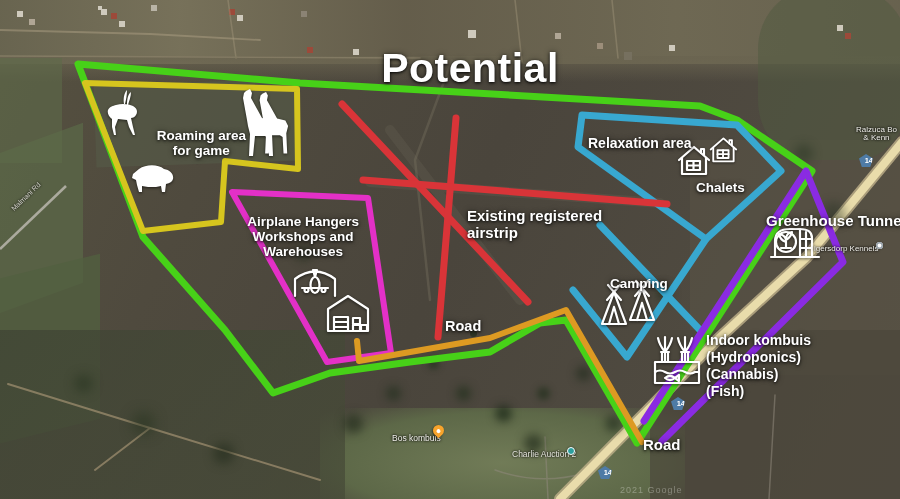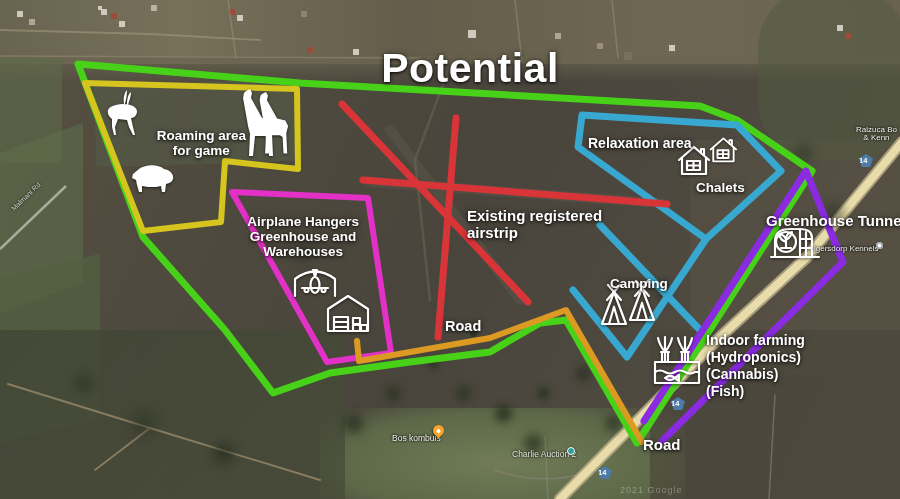--- a/index.html
+++ b/index.html
@@ -57,21 +57,21 @@
   
   .pin-bos{position:absolute;left:433px;top:425px;width:11px;height:11px;background:#f7a42c;
     border-radius:50% 50% 0 50%;transform:rotate(45deg);box-shadow:0 1px 2px rgba(0,0,0,.55);}
   .pin-bos span{position:absolute;left:3.5px;top:3.5px;width:4px;height:4px;background:#fff;border-radius:50%;}
   .pin-charlie{position:absolute;left:567px;top:447px;width:8px;height:8px;border-radius:50%;
     background:#2d9f9e;border:1.5px solid #fff;box-shadow:0 0 2px rgba(0,0,0,.5);}
   .pin-kennels{position:absolute;left:876px;top:242px;width:7px;height:7px;border-radius:50%;
     background:#fff;box-shadow:inset 0 0 0 1.5px #96a0a8,0 0 2px rgba(0,0,0,.4);}
   .shield{position:absolute;width:14px;height:13px;background:#4e7ba6;color:#fff;
     clip-path:polygon(50% 0%,100% 35%,80% 100%,20% 100%,0% 35%);
-    display:flex;align-items:center;justify-content:flex-start;font-size:7.5px;font-weight:700;}
+    display:flex;align-items:center;justify-content:flex-end;font-size:7.5px;font-weight:700;}
   
   .zone{fill:none;stroke-linejoin:round;stroke-linecap:round;}
   .icon{stroke:#fff;stroke-width:2.2;fill:none;stroke-linecap:round;stroke-linejoin:round;
     filter:drop-shadow(0 1px 1.5px rgba(0,0,0,.6));}
   .animal{fill:#fff;stroke:none;filter:drop-shadow(0 1px 1.5px rgba(0,0,0,.6));}
   .groad{fill:none;stroke-linecap:round;stroke-linejoin:round;}
 </style>
 </head>
 <body>
 
@@ -195,41 +195,41 @@
 
   <div class="lbl title" style="left:470px;top:38px;">Potential</div>
 
   <div class="lbl r" style="right:654px;top:120px;font-size:13.5px;">
     <div>Roaming area</div>
     <div>for game</div>
   </div>
 
   <div class="lbl r" style="right:541px;top:206px;font-size:13.5px;">
     <div>Airplane Hangers</div>
-    <div>Greenhouse and</div>
+    <div>Workshops and</div>
     <div>Warehouses</div>
   </div>
 
   <div class="lbl" style="left:467px;top:200px;font-size:15px;">
     <div>Existing registered</div>
     <div>airstrip</div>
   </div>
 
   <div class="lbl" style="left:445px;top:310px;font-size:14.5px;">Road</div>
 
   <div class="lbl" style="left:588px;top:128px;font-size:14px;">Relaxation area</div>
 
   <div class="lbl" style="left:696px;top:172px;font-size:13.5px;">Chalets</div>
 
   <div class="lbl" style="left:610px;top:268px;font-size:13.5px;">Camping</div>
 
   <div class="lbl" style="left:766px;top:205px;font-size:15px;">Greenhouse Tunnels</div>
 
   <div class="lbl" style="left:706px;top:324px;font-size:14px;line-height:17px;">
-    <div>Indoor farming</div>
+    <div>Indoor kombuis</div>
     <div>(Hydroponics)</div>
     <div>(Cannabis)</div>
     <div>(Fish)</div>
   </div>
 
   <div class="lbl" style="left:643px;top:429px;font-size:15px;">Road</div>
 
   <div class="maplbl" style="left:908px;top:4px;">Triple</div>
   <div class="maplbl" style="left:856px;top:126px;text-align:center;line-height:8px;font-size:8px;">
     <div>Ralzuca Bo</div>

